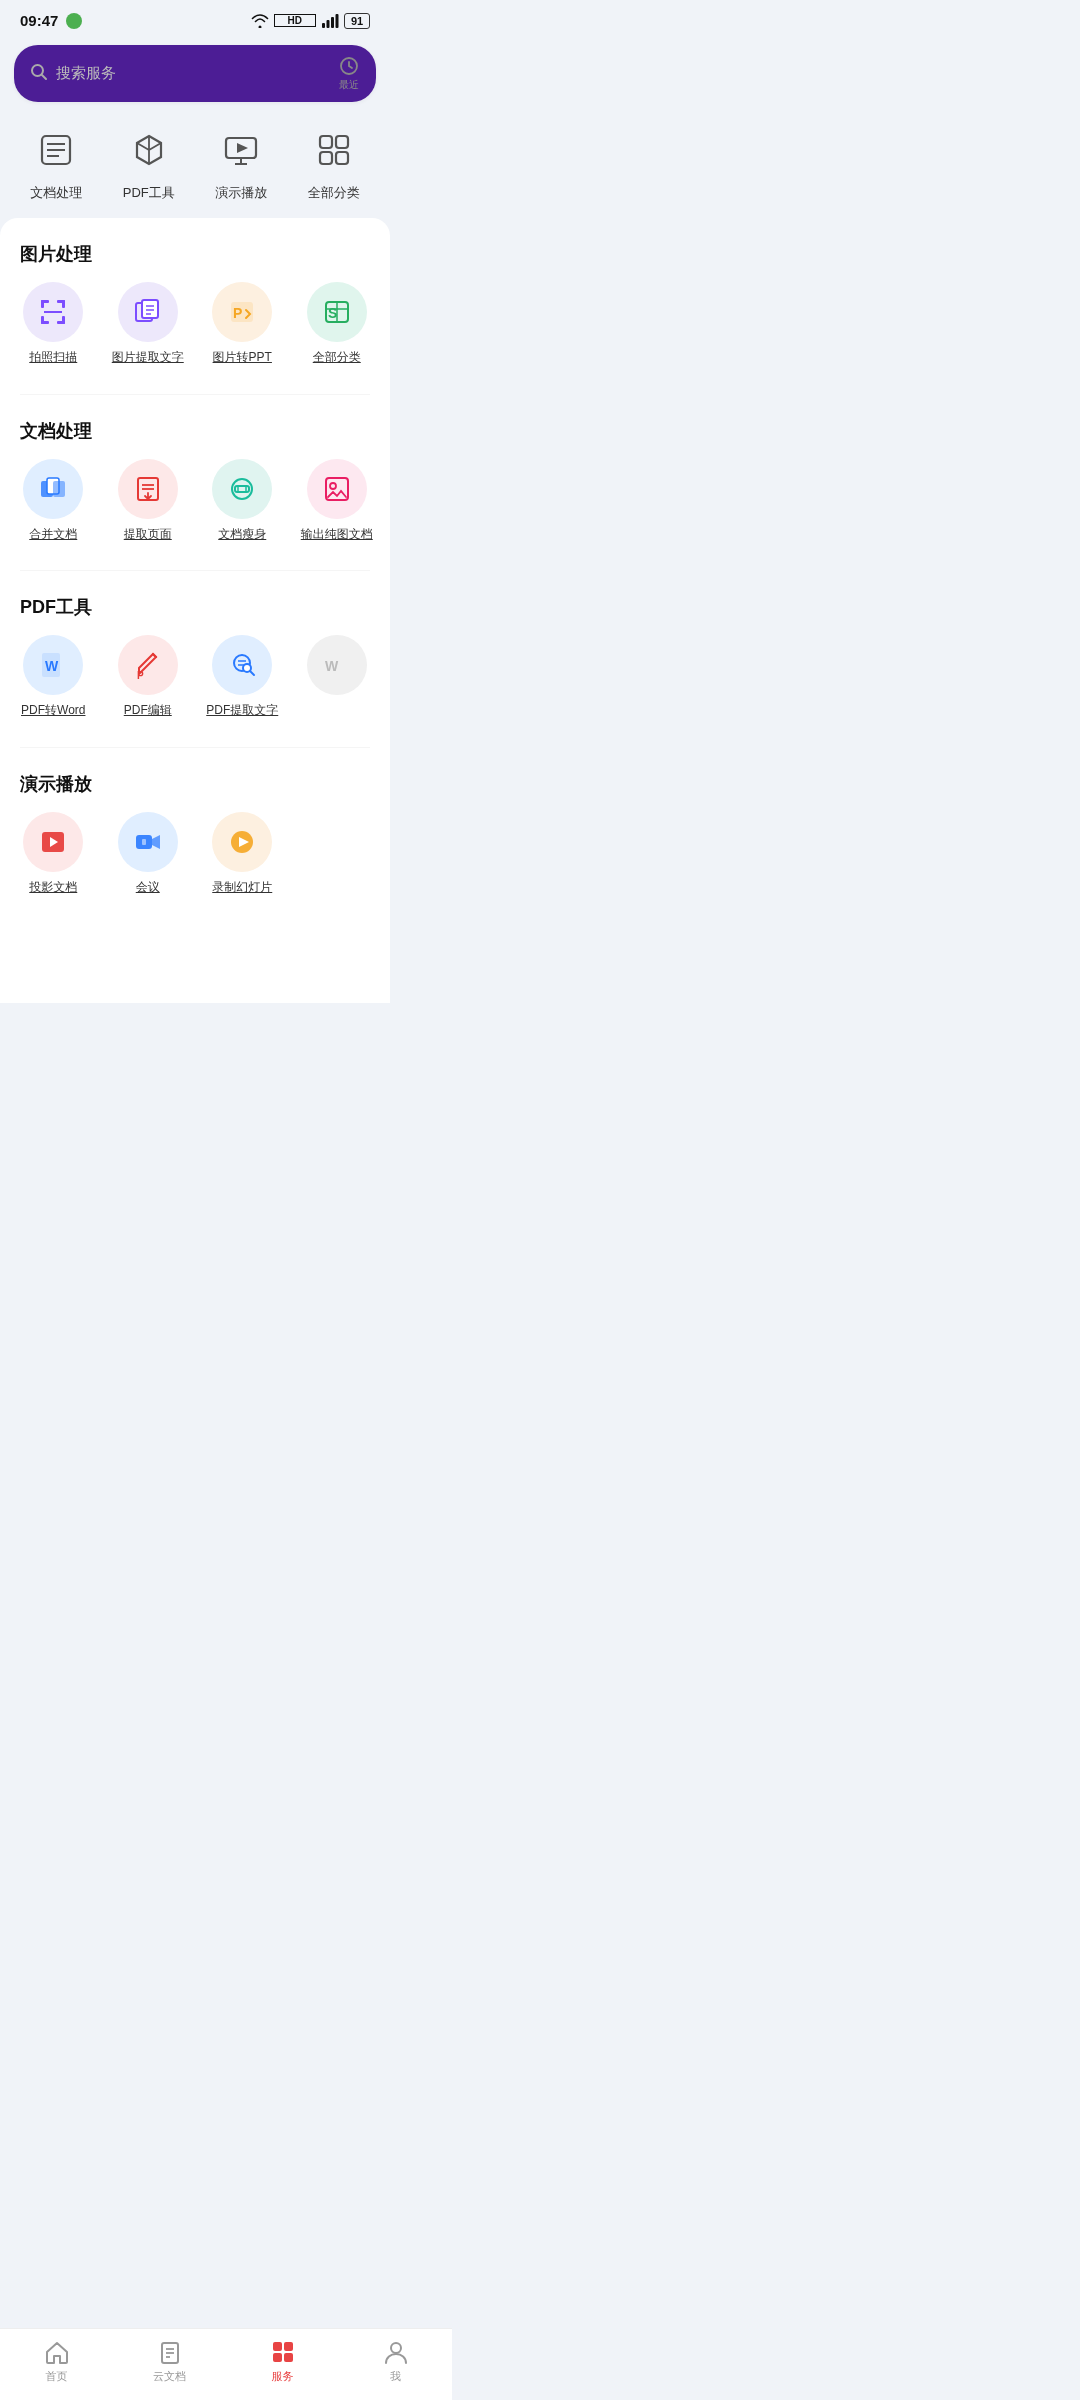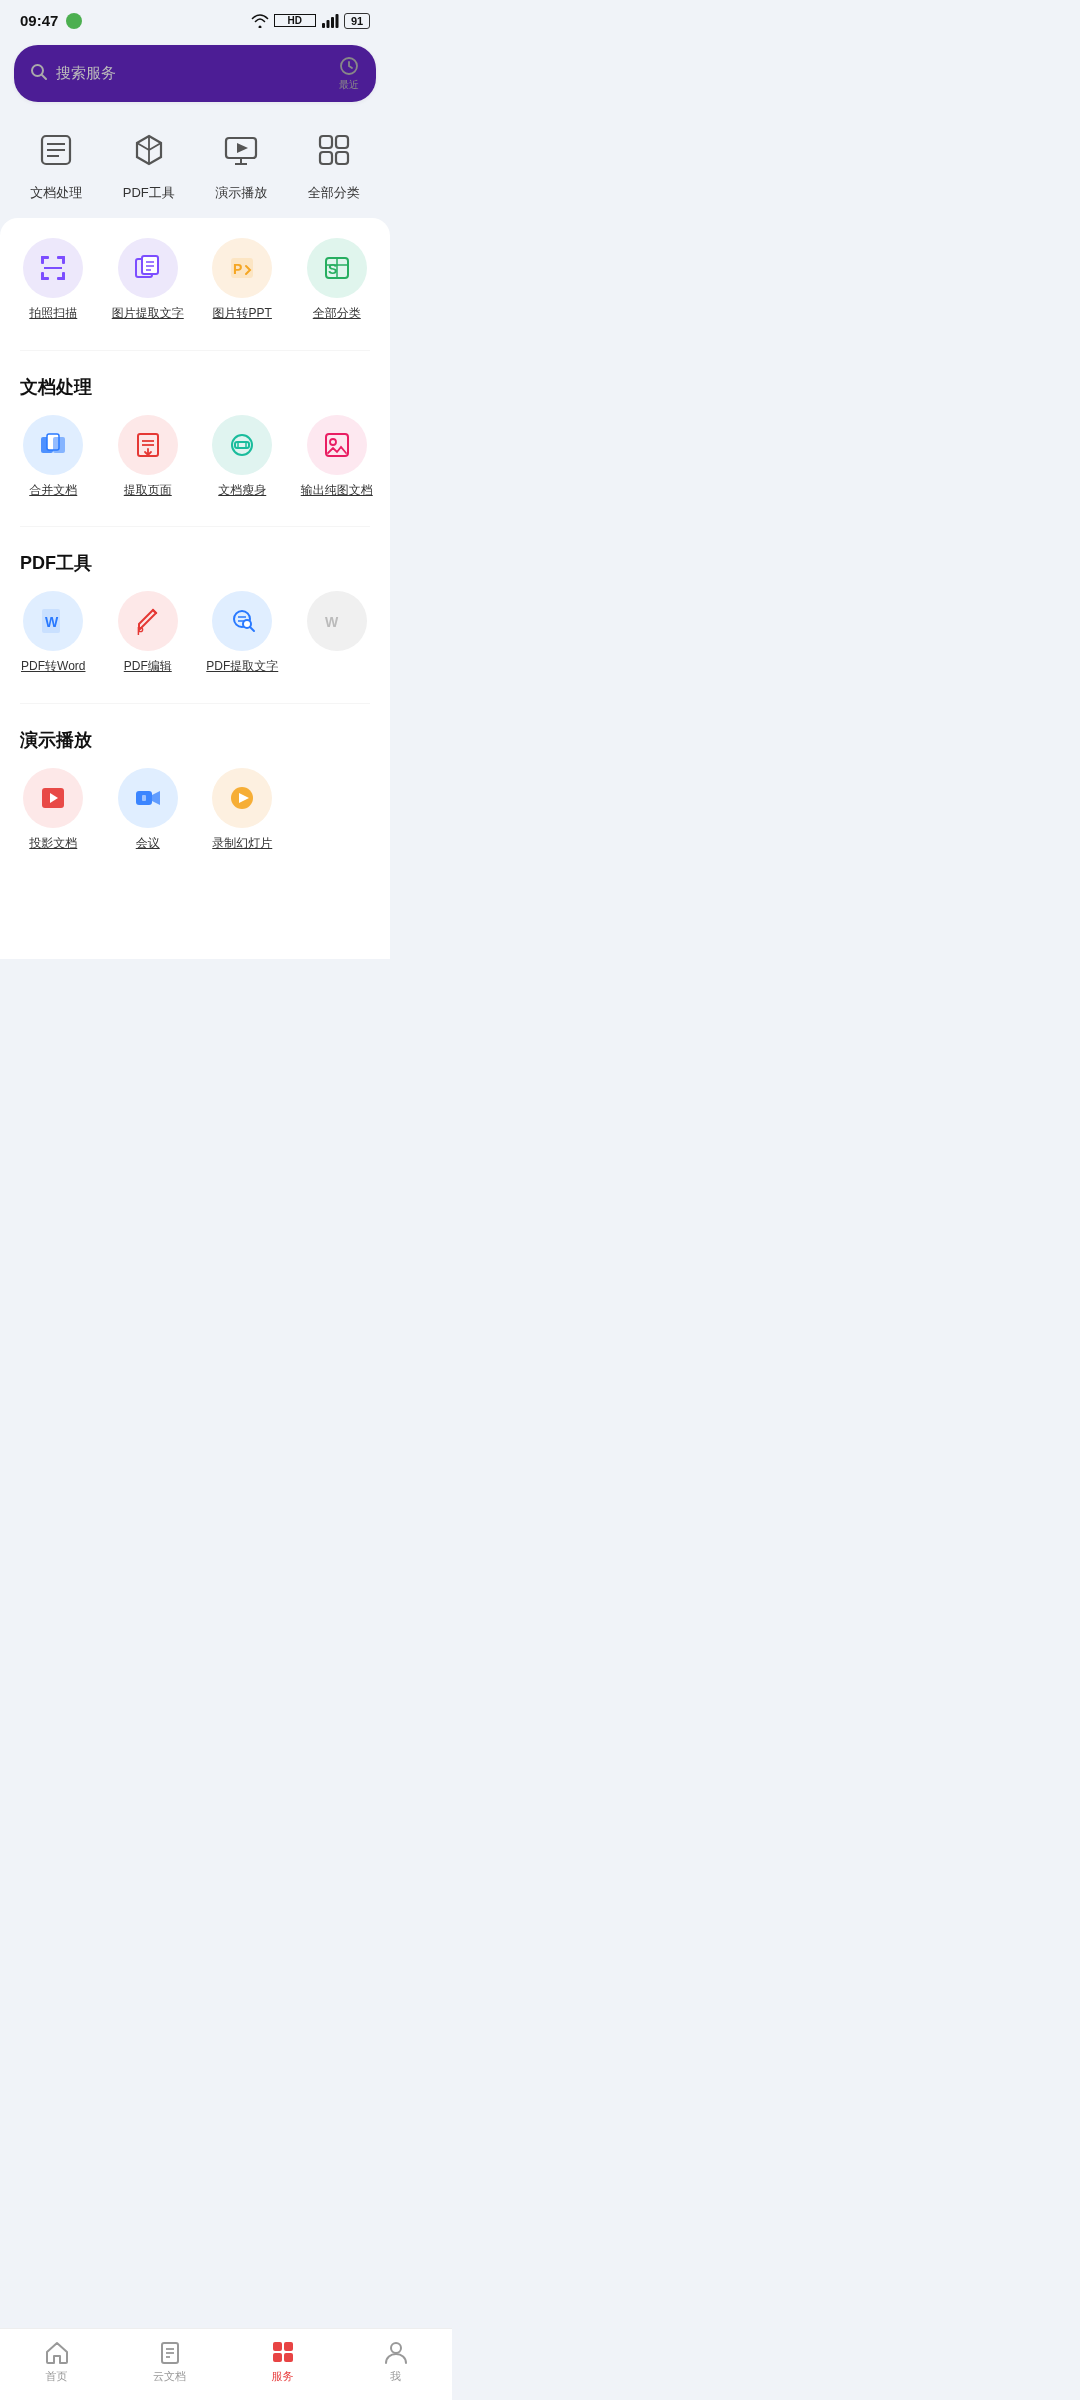--- a/index.html
+++ b/index.html
@@ -297,20 +297,21 @@
         <rect x="21" y="21" width="12" height="12" rx="3" fill="none" stroke="#555" stroke-width="2.2"></rect>
       </svg>
     </div>
     <span class="category-label">全部分类</span>
   </div>
 </div>
 
 <div class="content">
 
   <div class="section">
+    <div class="section-title">图片处理</div>
     <div class="tools-grid">
 
       <div class="tool-item">
         <div class="tool-icon bg-purple-light">
           <svg width="32" height="32" viewBox="0 0 32 32" fill="none">
             <rect x="4" y="4" width="8" height="3" rx="1" fill="#7c4dff"></rect>
             <rect x="4" y="4" width="3" height="8" rx="1" fill="#7c4dff"></rect>
             <rect x="20" y="4" width="8" height="3" rx="1" fill="#7c4dff"></rect>
             <rect x="25" y="4" width="3" height="8" rx="1" fill="#7c4dff"></rect>
             <rect x="4" y="25" width="8" height="3" rx="1" fill="#7c4dff"></rect>

